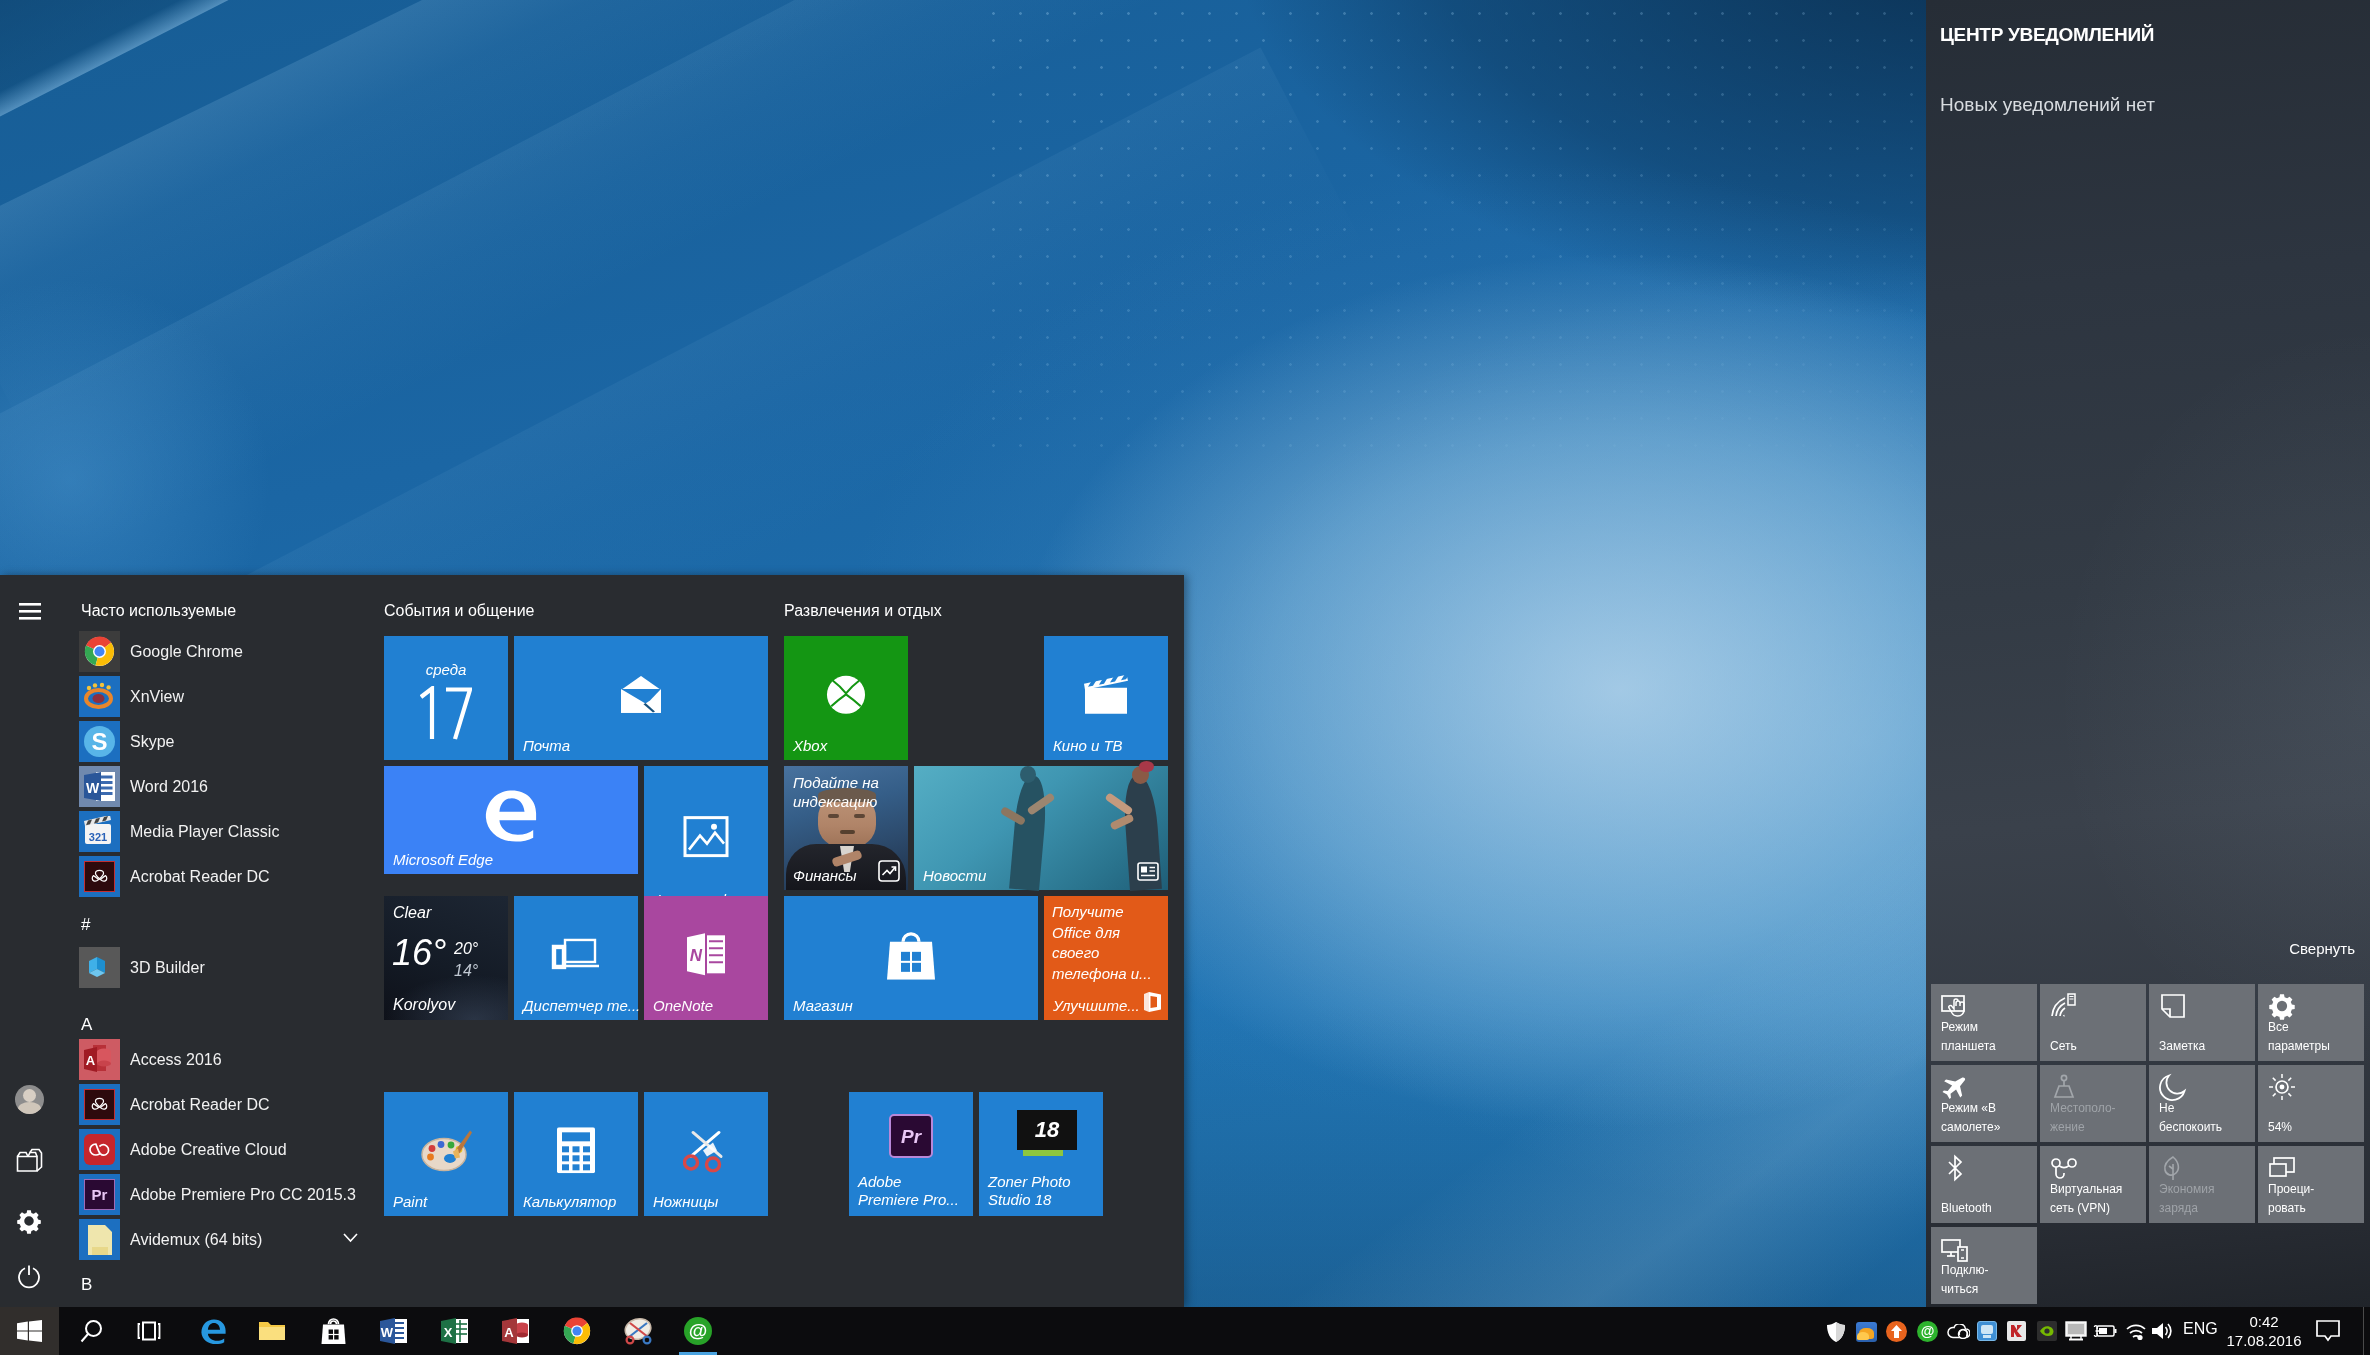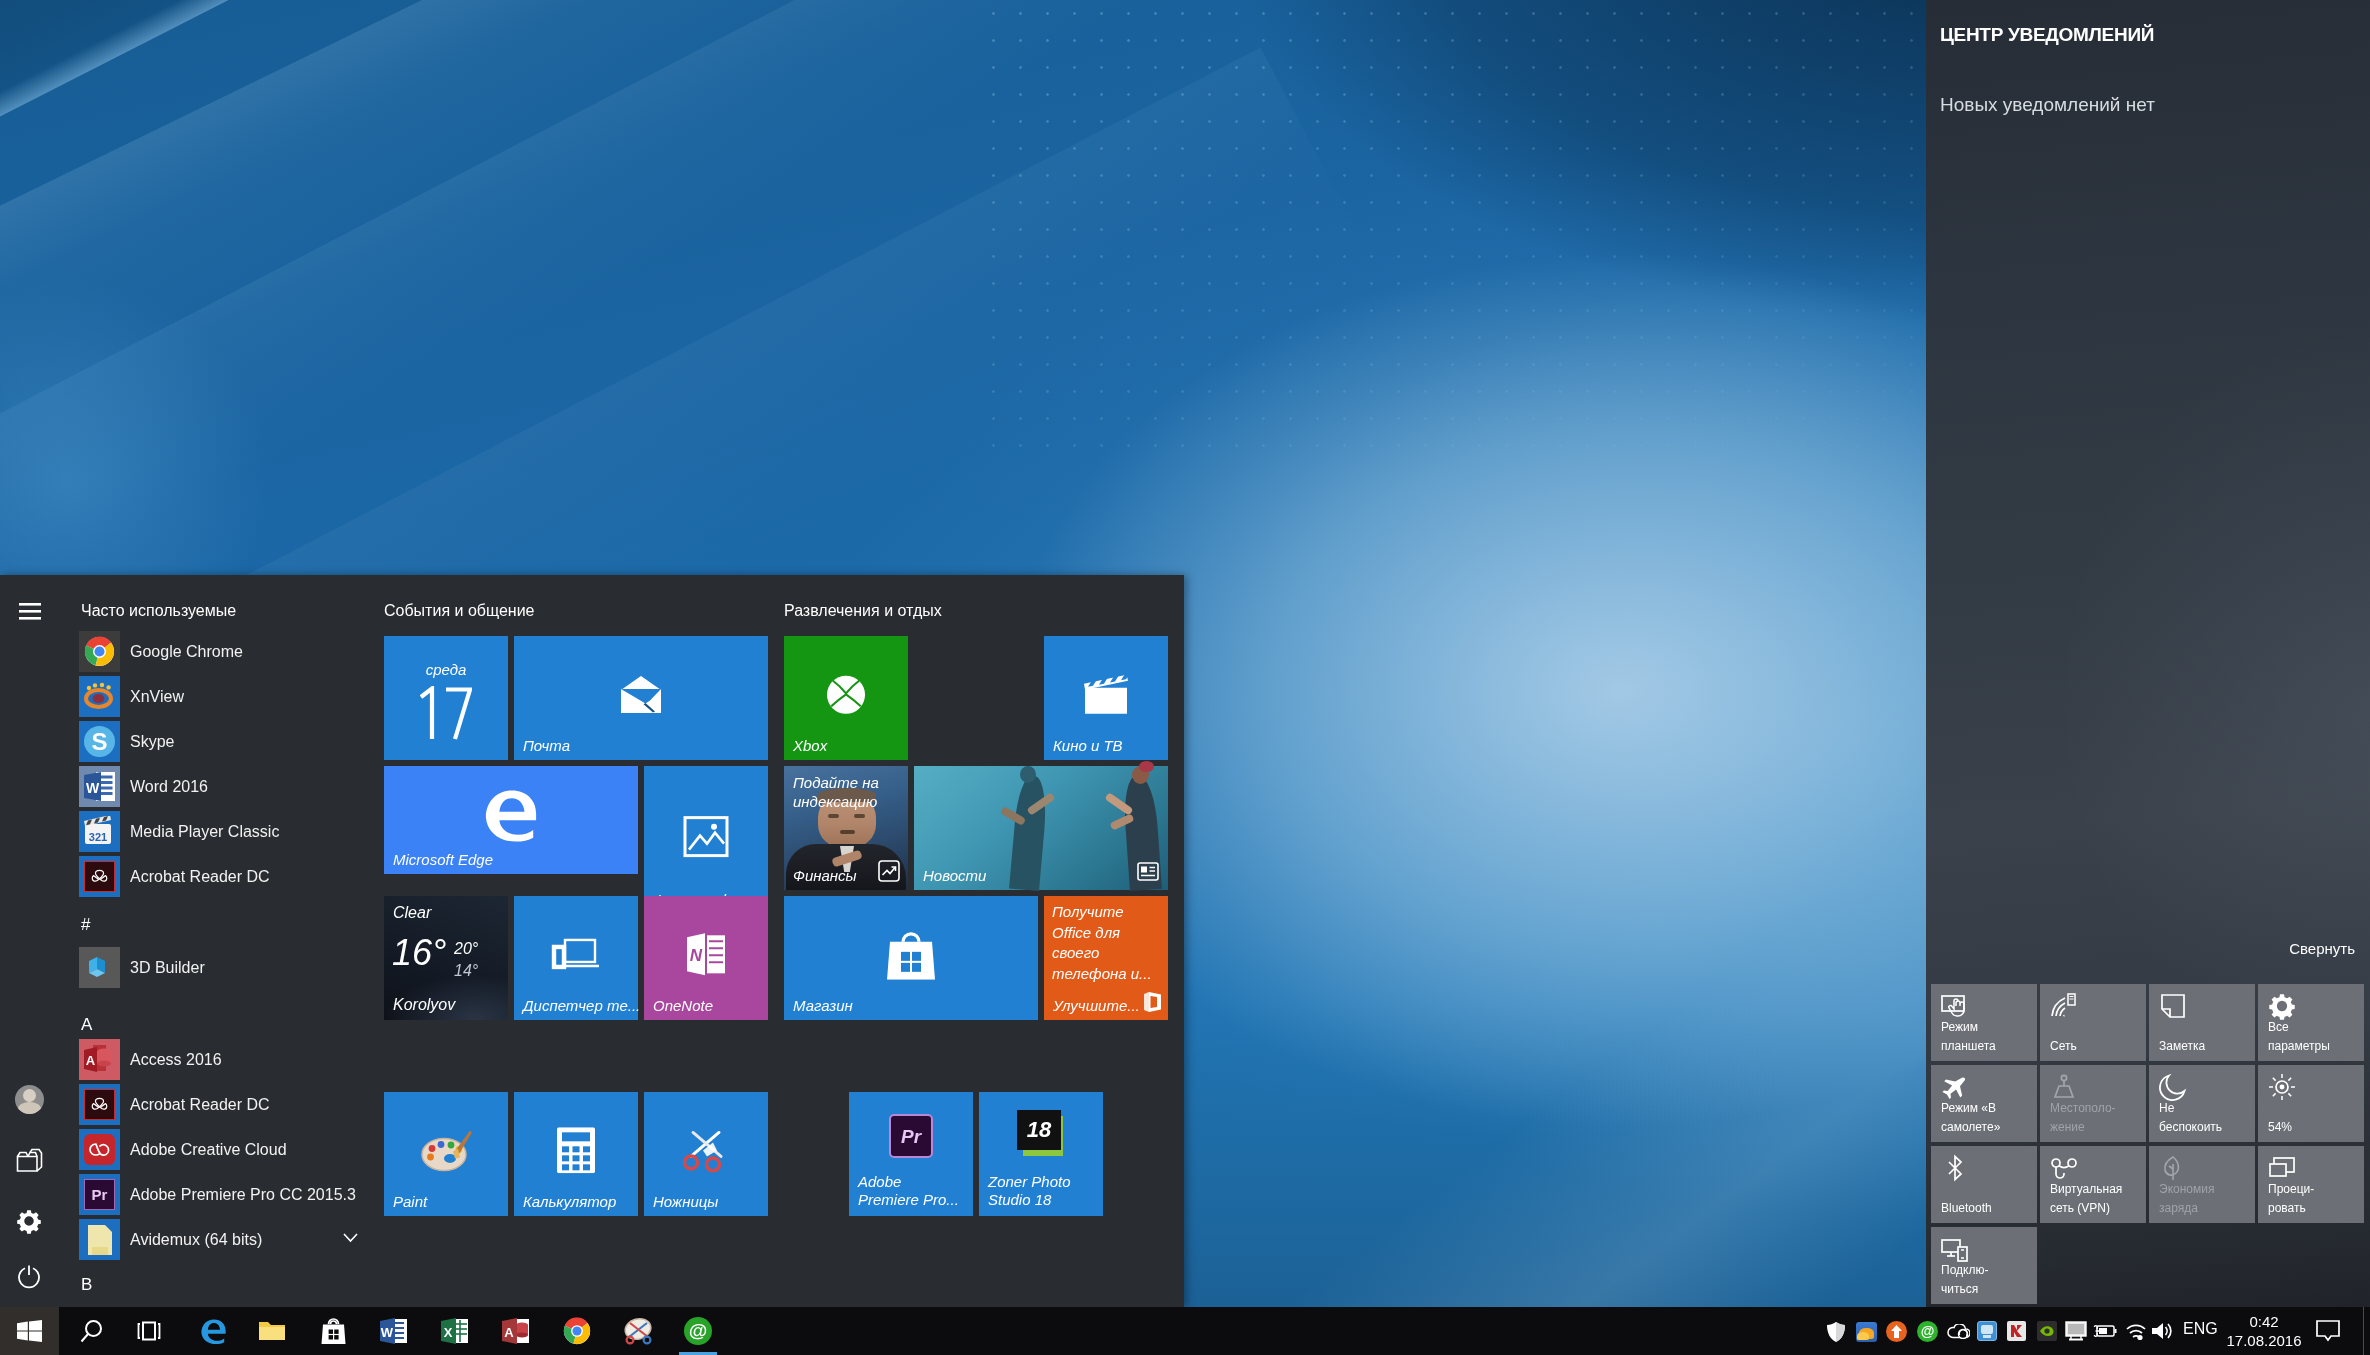--- a/index.html
+++ b/index.html
@@ -429,21 +429,21 @@
         <path d="M20 22 L30 14 L34 22 L24 28 Z" fill="#fff" opacity="0.9"></path>
       </svg>
       <div class="tlabel">Ножницы</div>
     </div>
     <div class="tile" style="left:849px;top:517px;width:124px;height:124px;background:#2180d2">
       <div style="position:absolute;left:40px;top:22px;width:44px;height:44px;background:#2a0933;border:2px solid #b888d8;border-radius:5px;text-align:center;line-height:42px;color:#e9c6f5;font-size:19px;font-weight:bold">Pr</div>
       <div class="tlabel" style="bottom:7px;line-height:18px">Adobe<br>Premiere Pro...</div>
     </div>
     <div class="tile" style="left:979px;top:517px;width:124px;height:124px;background:#2180d2">
       <div style="position:absolute;left:44px;top:24px;width:40px;height:40px;background:#8dc63f"></div>
-      <div style="position:absolute;left:38px;top:18px;width:44px;height:40px;background:#111;text-align:center;line-height:40px;color:#fff;font-size:22px;font-weight:bold">18</div>
+      <div style="position:absolute;left:38px;top:18px;width:60px;height:40px;background:#111;text-align:center;line-height:40px;color:#fff;font-size:22px;font-weight:bold">18</div>
       <div class="tlabel" style="bottom:7px;line-height:18px">Zoner Photo<br>Studio 18</div>
     </div>
   </div>
 
   <div id="ac">
     <div class="title">ЦЕНТР УВЕДОМЛЕНИЙ</div>
     <div class="nonew">Новых уведомлений нет</div>
     <div class="collapse">Свернуть</div>
     <div class="qa" style="left:5px;top:984px">
       <svg class="qic" viewBox="0 0 28 28" fill="none" stroke="#fff" stroke-width="1.7">

